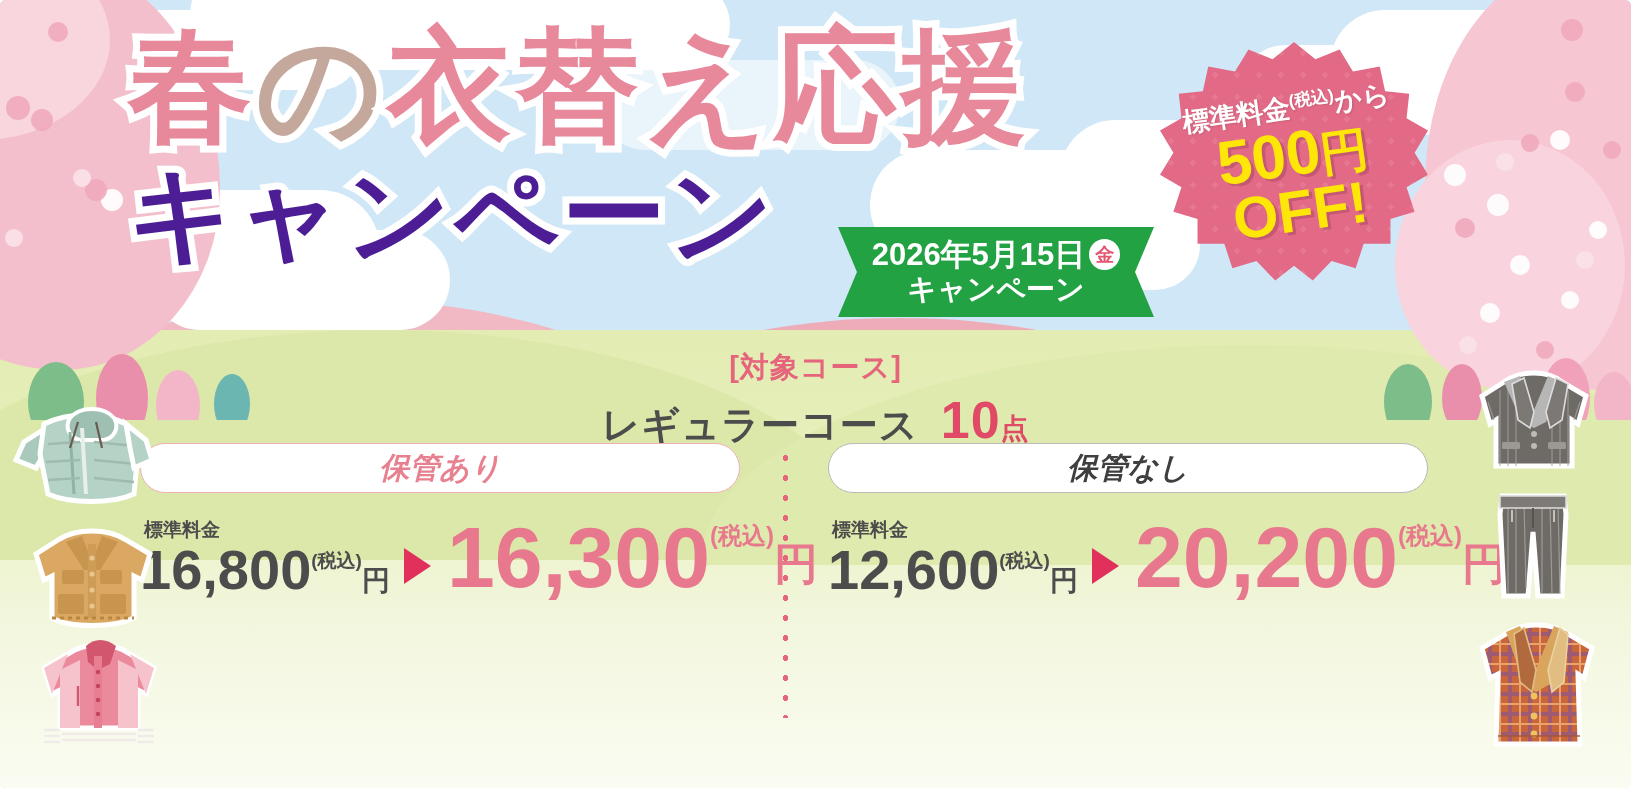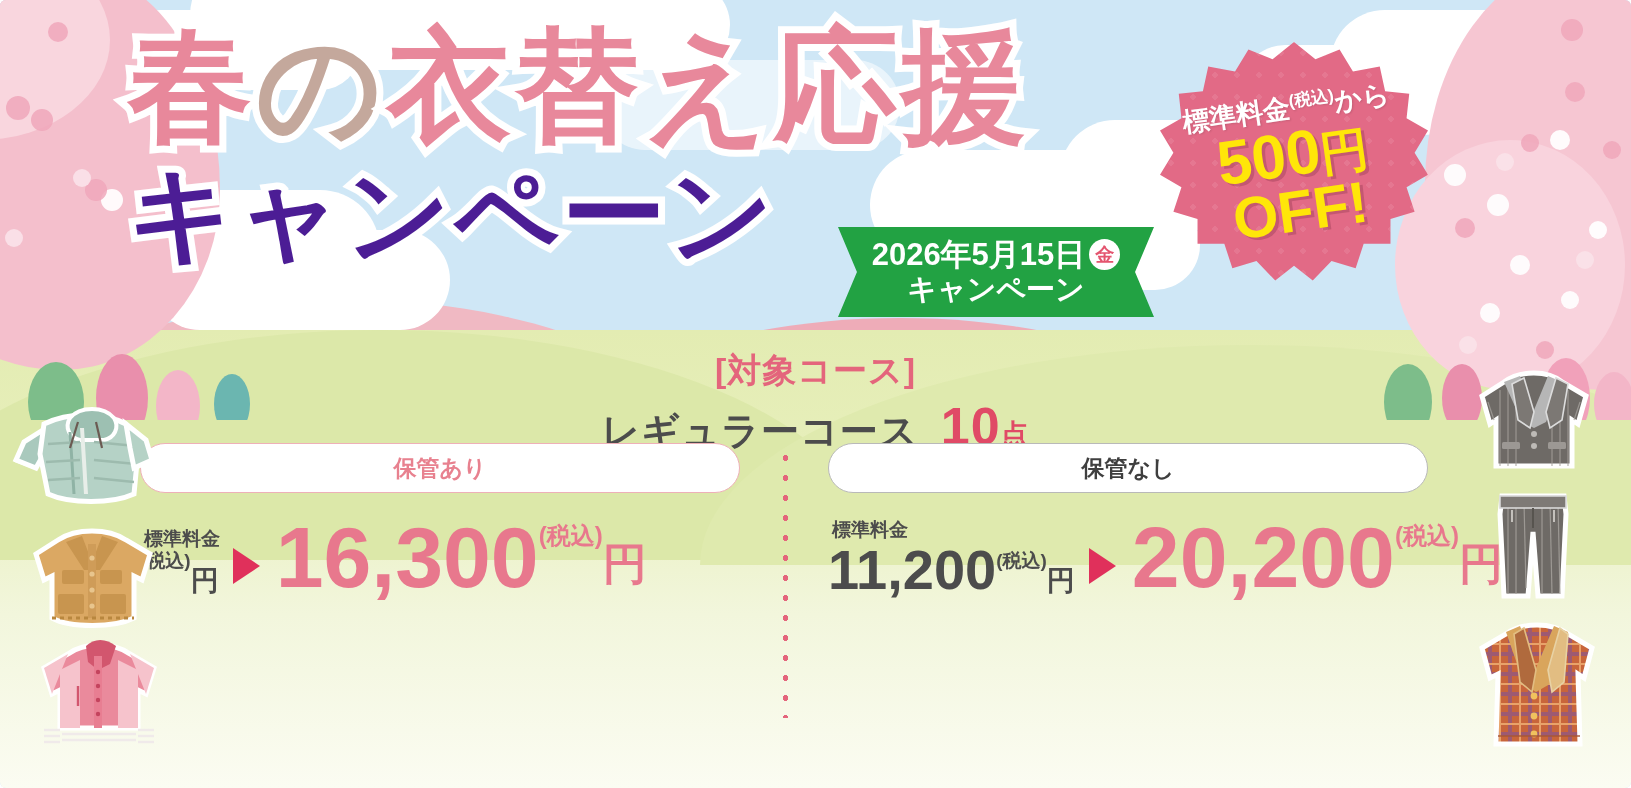--- a/index.html
+++ b/index.html
@@ -140,21 +140,21 @@
     text-shadow:3px 3px 0 rgba(120,40,60,.28);
   }
   .badge .b-main .yen{font-size:48px;}
   .badge .b-off{
     color:#ffe609;font-weight:bold;font-size:58px;line-height:.98;
     text-shadow:3px 3px 0 rgba(120,40,60,.28);
   }
 
   
   .course{position:absolute;left:0;top:348px;width:1631px;text-align:center;}
-  .course .tag{color:#e4657c;font-size:34px;font-weight:bold;letter-spacing:1px;}
+  .course .tag{color:#e4657c;font-size:29px;font-weight:bold;letter-spacing:1px;}
   .course .name{
     margin-top:2px;color:#4c4c4c;font-size:38px;font-weight:bold;letter-spacing:1px;
     display:flex;align-items:baseline;justify-content:center;gap:22px;
   }
   .course .qty{color:#e04a66;font-size:52px;font-weight:bold;}
   .course .qty small{font-size:28px;}
 
   
   .divider{
     position:absolute;left:782px;top:448px;width:7px;height:270px;
@@ -162,21 +162,21 @@
     background-size:7px 20px;background-repeat:repeat-y;
   }
 
   
   .panel{position:absolute;top:443px;width:600px;}
   .panel.left{left:140px;}
   .panel.right{left:828px;}
   .pill{
     height:48px;border-radius:26px;background:#fff;
     display:flex;align-items:center;justify-content:center;
-    font-size:23px;font-weight:bold;
+    font-size:30px;font-weight:bold;font-style:italic;
   }
   .pill.storage{border:1.6px solid #eeb0b8;color:#e8818f;}
   .pill.nostorage{border:1.6px solid #b9b9b9;color:#3f3f3f;}
 
   .prices{
     margin-top:26px;display:flex;align-items:flex-end;gap:10px;white-space:nowrap;
   }
   .old{position:relative;padding-top:22px;}
   .old .lbl{
     position:absolute;left:4px;top:-4px;font-size:19px;color:#4c4c4c;font-weight:bold;
@@ -315,40 +315,41 @@
   </div>
 
   <div class="divider"></div>
 
   <div class="panel left">
     <div class="pill storage">保管あり</div>
     <div class="prices">
       <div class="old">
         <div class="lbl">標準料金</div>
         <div class="num">
+            <span>16,800</span>
             <span class="tax">(税込)</span>
             <span class="yen">円</span>
           </div>
       </div>
       <div class="arrow"></div>
       <div class="new">
           <span class="num">16,300</span>
           <span class="tax">(税込)</span>
           <span class="yen">円</span>
         </div>
     </div>
   </div>
 
   <div class="panel right">
     <div class="pill nostorage">保管なし</div>
     <div class="prices">
       <div class="old">
         <div class="lbl">標準料金</div>
         <div class="num">
-            <span>11,200</span>
+            <span>12,600</span>
             <span class="tax">(税込)</span>
             <span class="yen">円</span>
           </div>
       </div>
       <div class="arrow"></div>
       <div class="new">
           <span class="num">20,200</span>
           <span class="tax">(税込)</span>
           <span class="yen">円</span>
         </div>

